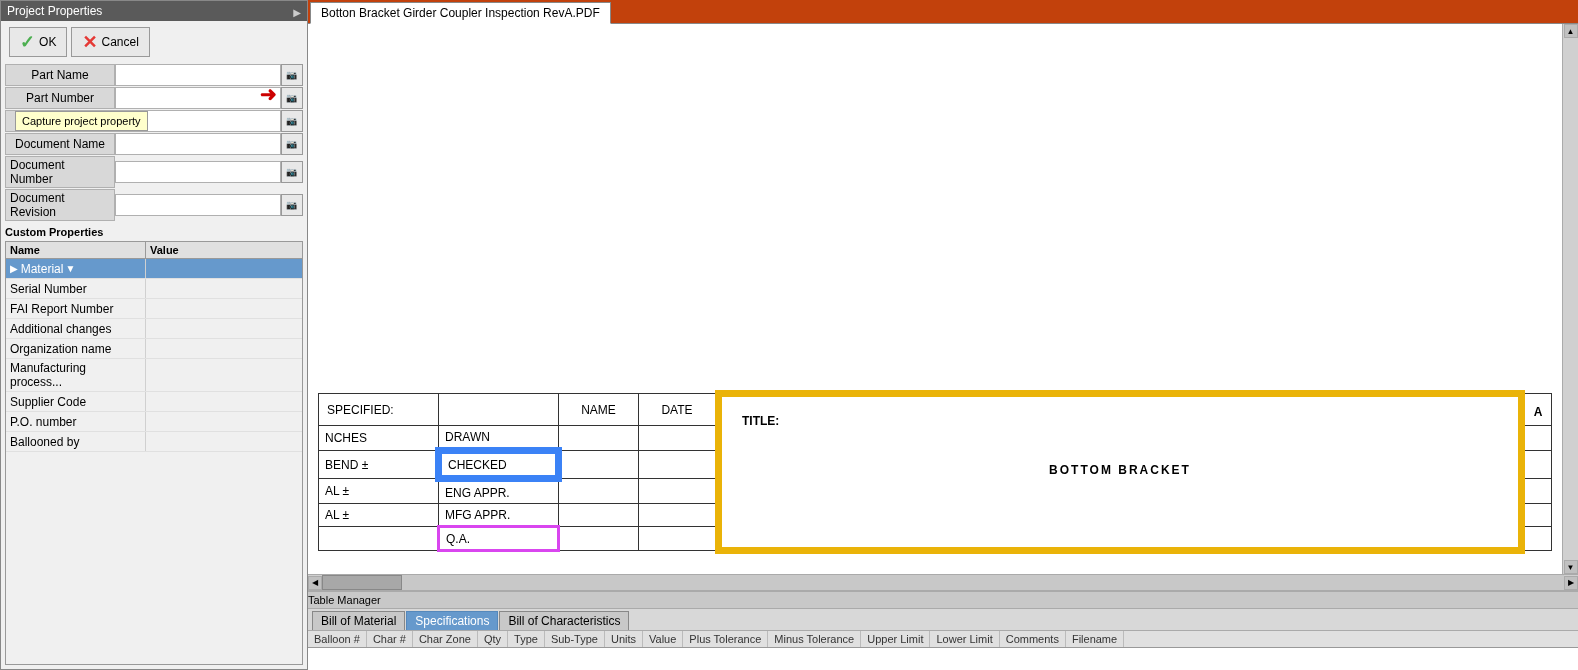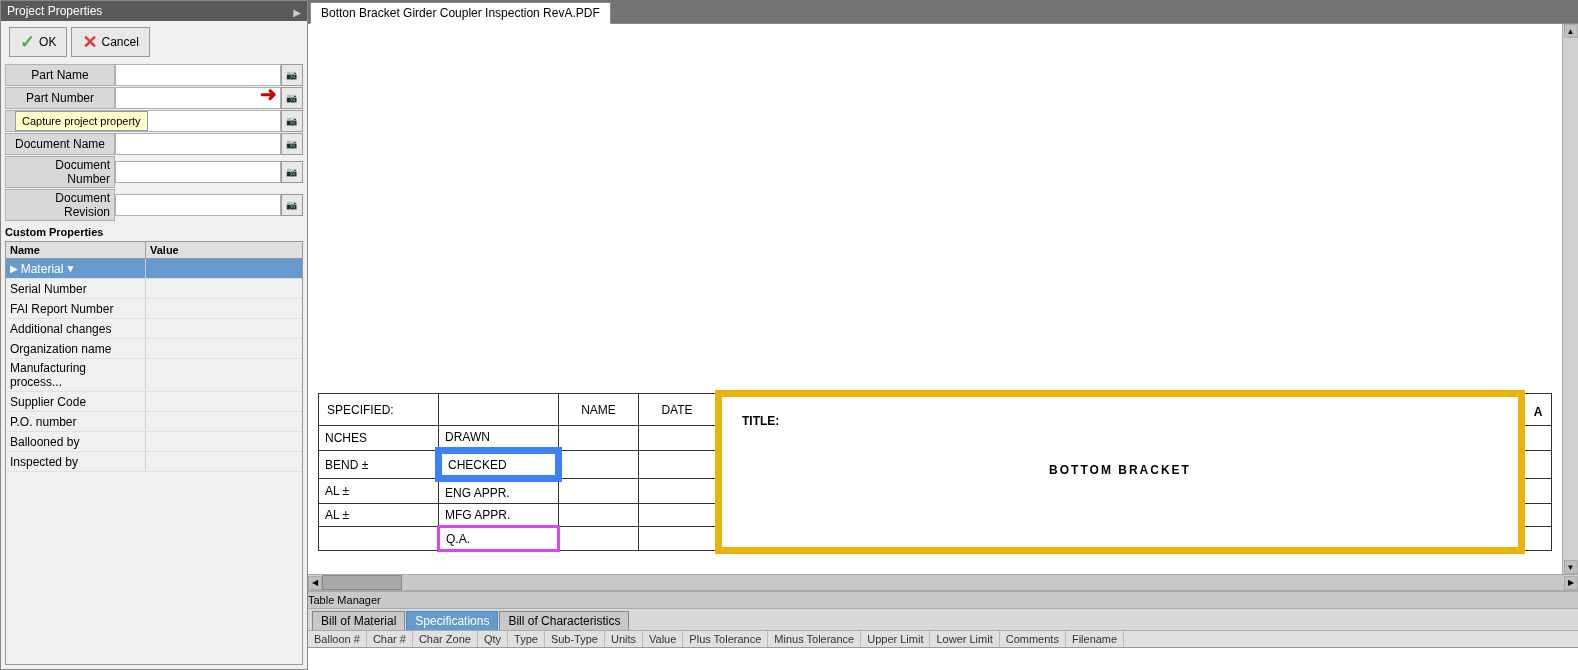--- a/index.html
+++ b/index.html
@@ -64,21 +64,21 @@
     .checkmark { color: #4caf50; font-size: 18px; font-weight: bold; }
     .xmark { color: #e53935; font-size: 18px; font-weight: bold; }
 
     .form-row {
       display: flex;
       align-items: center;
       margin: 1px 4px;
     }
     .form-label {
       width: 110px;
-      text-align: right;
+      text-align: left;
       background: #d8d8d8;
       border: 1px solid #b0b0b0;
       padding: 1px 4px;
       font-size: 11px;
       min-height: 22px;
       display: flex;
       align-items: center;
       justify-content: center;
     }
     .form-input {
@@ -197,21 +197,21 @@
       flex: 1;
       display: flex;
       flex-direction: column;
       overflow: hidden;
       background: #c8c8c8;
     }
 
     
     .tab-bar {
       display: flex;
-      background: #737373;
+      background: #c2410c;
       border-bottom: 1px solid #888;
       padding-top: 2px;
       padding-left: 2px;
     }
     .tab {
       padding: 3px 10px;
       border: 1px solid #888;
       border-bottom: none;
       background: #d4d0c8;
       cursor: pointer;
@@ -425,26 +425,20 @@
         </div>
         <div class="cp-row">
           <div class="cp-cell-name">
               <span>P.O. number</span>
             </div>
           <div class="cp-cell-value"></div>
         </div>
         <div class="cp-row">
           <div class="cp-cell-name">
               <span>Ballooned by</span>
-            </div>
-          <div class="cp-cell-value"></div>
-        </div>
-        <div class="cp-row">
-          <div class="cp-cell-name">
-              <span>Inspected by</span>
             </div>
           <div class="cp-cell-value"></div>
         </div>
       </div>
     </div>
   </div>
 
   <div class="right-area">
 
     <div class="tab-bar">

